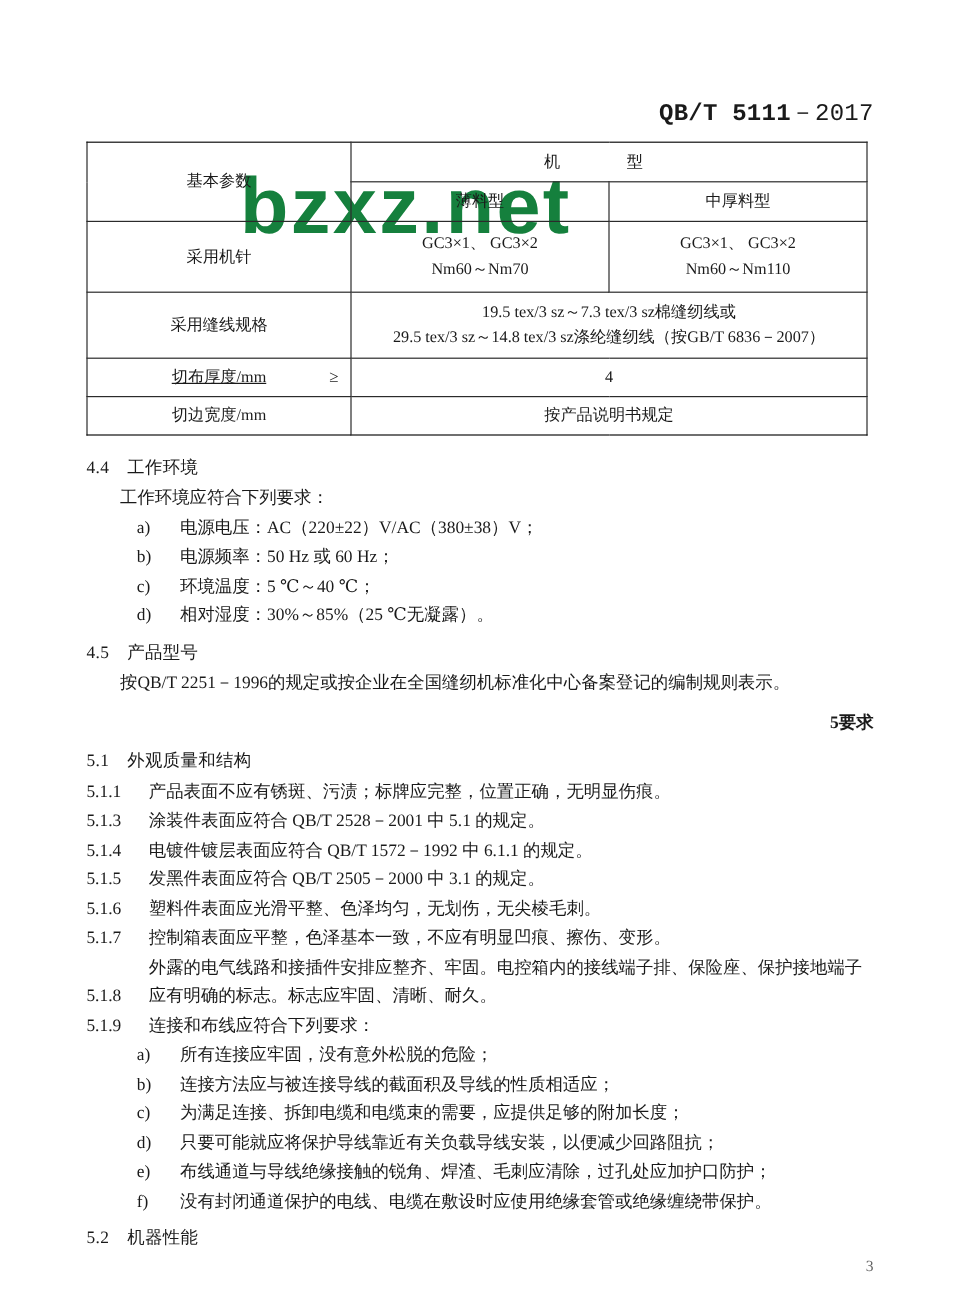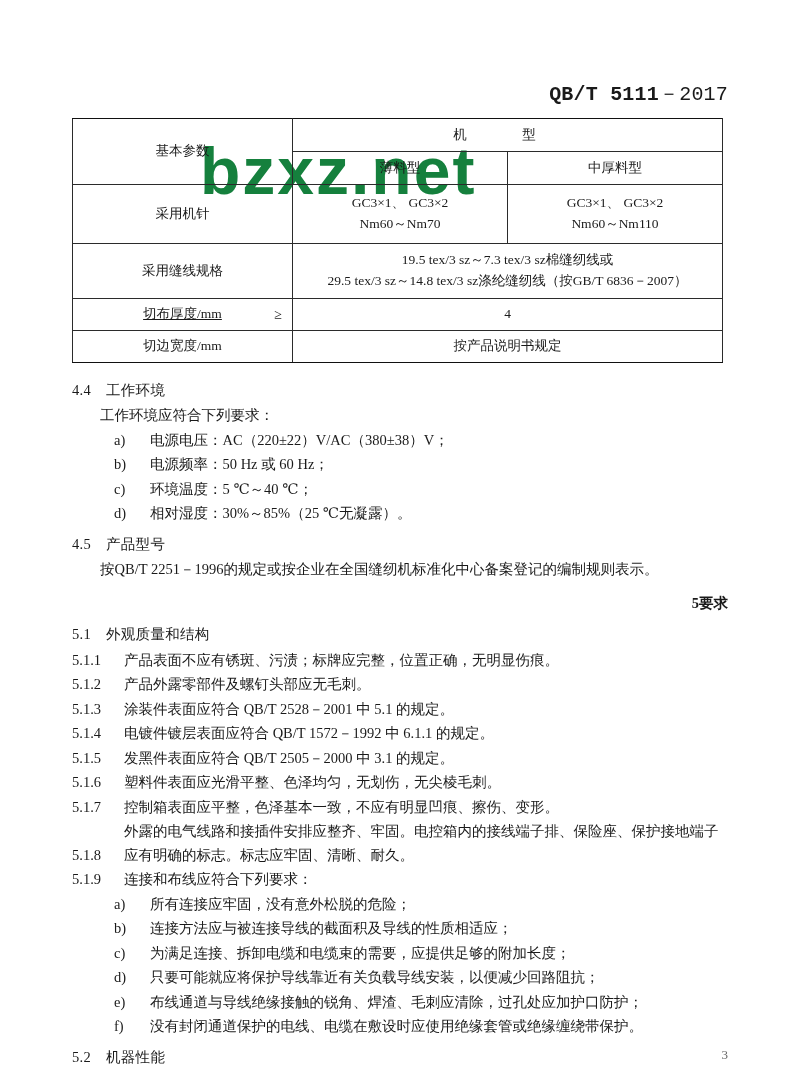--- a/index.html
+++ b/index.html
@@ -272,24 +272,20 @@
 
       <div class="clause-h">
         <span class="num">5.1</span><span>外观质量和结构</span>
       </div>
 
       <div class="para">
         <span class="pnum">5.1.1</span>
         <span class="ptext">产品表面不应有锈斑、污渍；标牌应完整，位置正确，无明显伤痕。</span>
       </div>
       <div class="para">
-        <span class="pnum">5.1.2</span>
-        <span class="ptext">产品外露零部件及螺钉头部应无毛刺。</span>
-      </div>
-      <div class="para">
         <span class="pnum">5.1.3</span>
         <span class="ptext">涂装件表面应符合 QB/T 2528－2001 中 5.1 的规定。</span>
       </div>
       <div class="para">
         <span class="pnum">5.1.4</span>
         <span class="ptext">电镀件镀层表面应符合 QB/T 1572－1992 中 6.1.1 的规定。</span>
       </div>
       <div class="para">
         <span class="pnum">5.1.5</span>
         <span class="ptext">发黑件表面应符合 QB/T 2505－2000 中 3.1 的规定。</span>

